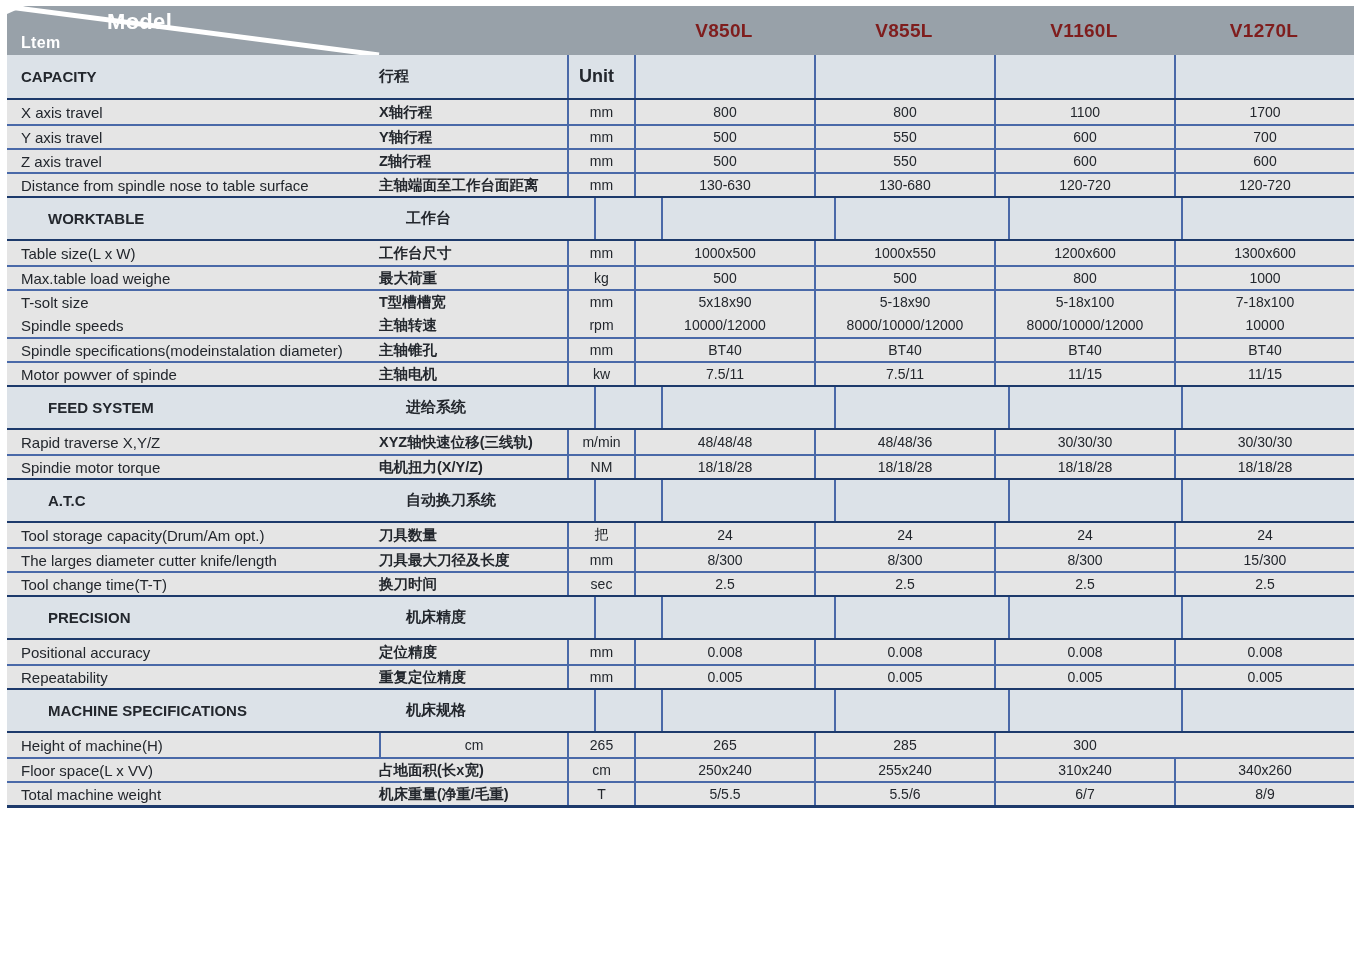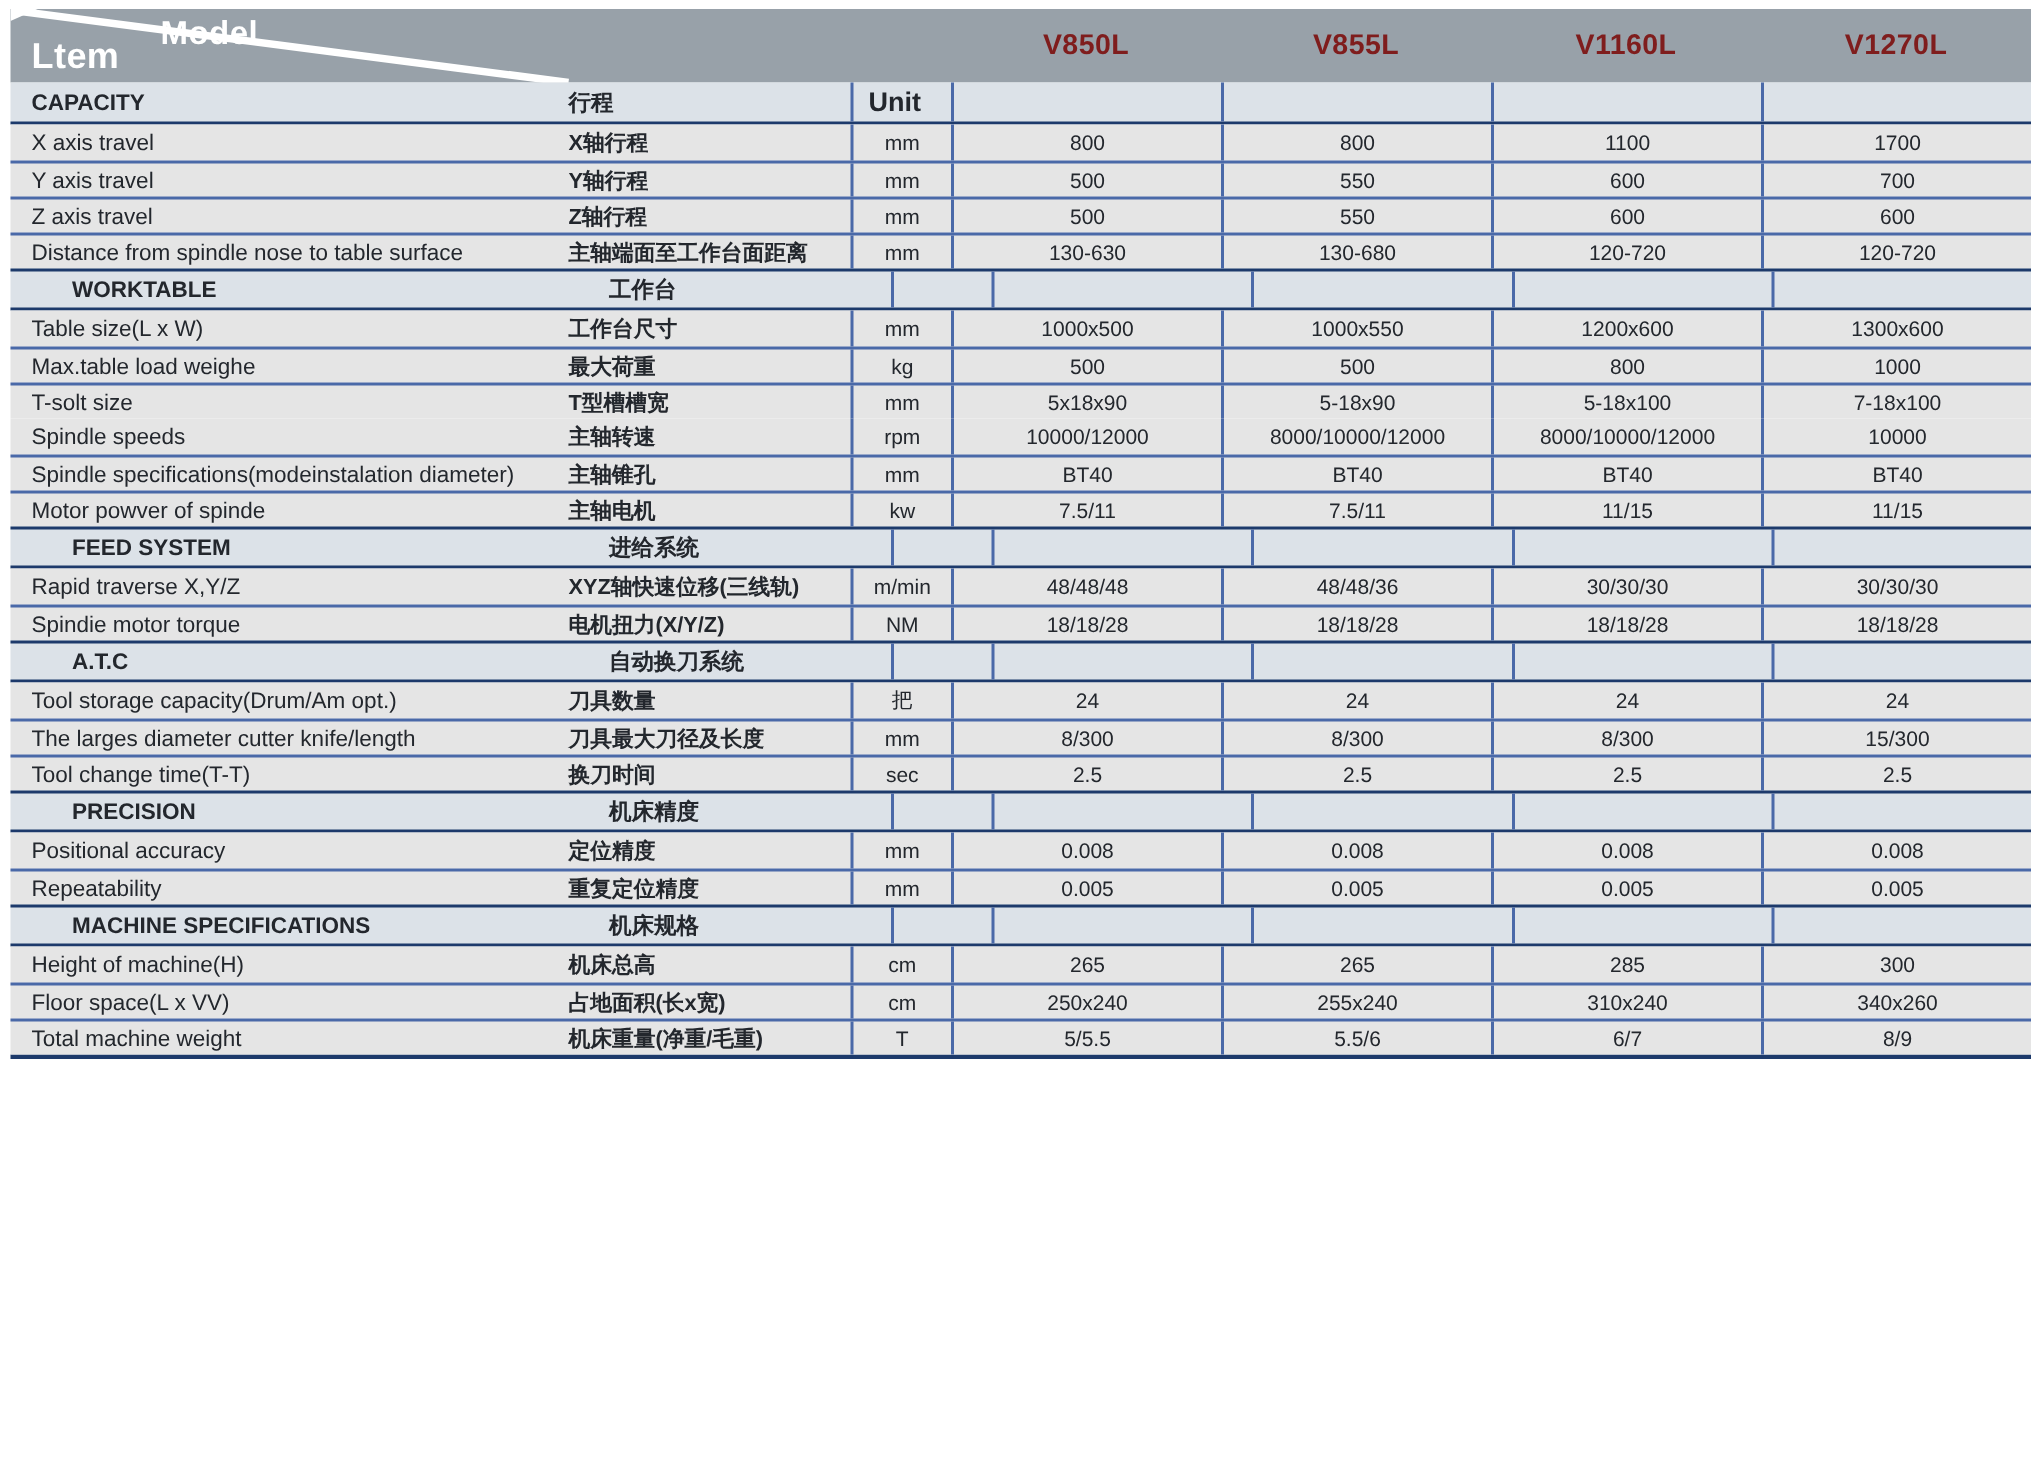--- a/index.html
+++ b/index.html
@@ -38,32 +38,32 @@
     position:relative;
     height:100%;
   }
   .corner svg{position:absolute;left:0;top:0;width:100%;height:100%;}
   .corner-model{
     position:absolute;left:100px;top:3px;
     color:#fff;font-size:22px;font-weight:bold;letter-spacing:.3px;
   }
   .corner-item{
     position:absolute;left:14px;bottom:3px;
-    color:#fff;font-size:24px;font-weight:bold;letter-spacing:.3px;
+    color:#fff;font-size:16px;font-weight:bold;letter-spacing:.3px;
   }
   .model-cell{
     color:#7f1d1d;font-size:19px;font-weight:bold;
     display:flex;align-items:center;justify-content:center;
     letter-spacing:.3px;
   }
   
   .section{
     background:var(--section-bg);
     border-bottom:2px solid var(--navy);
-    height:28px;
+    height:45px;
   }
   .section + .rows{margin-top:0;}
   .rows + .section{border-top:2px solid var(--navy);padding-left:27px;}
   .section .c-en{font-weight:bold;font-size:15px;}
   .section .c-zh{font-weight:bold;font-size:15px;}
   .section .c-unit{font-weight:bold;font-size:18px;justify-content:flex-start;padding-left:10px;}
   
   .row{
     background:#e5e5e5;
     height:24px;
@@ -333,21 +333,20 @@
     <div class="c-zh">机床规格</div>
     <div class="c-unit"></div>
     <div class="c-val"></div>
     <div class="c-val"></div>
     <div class="c-val"></div>
     <div class="c-val"></div>
   </div>
 <div class="rows">
   <div class="row grid">
     <div class="c-en">Height of machine(H)</div>
-    <div class="c-zh">机床总高</div>
     <div class="c-unit">cm</div>
     <div class="c-val">265</div>
     <div class="c-val">265</div>
     <div class="c-val">285</div>
     <div class="c-val">300</div>
   </div>
 
   <div class="row grid">
     <div class="c-en">Floor space(L x VV)</div>
     <div class="c-zh">占地面积(长x宽)</div>

